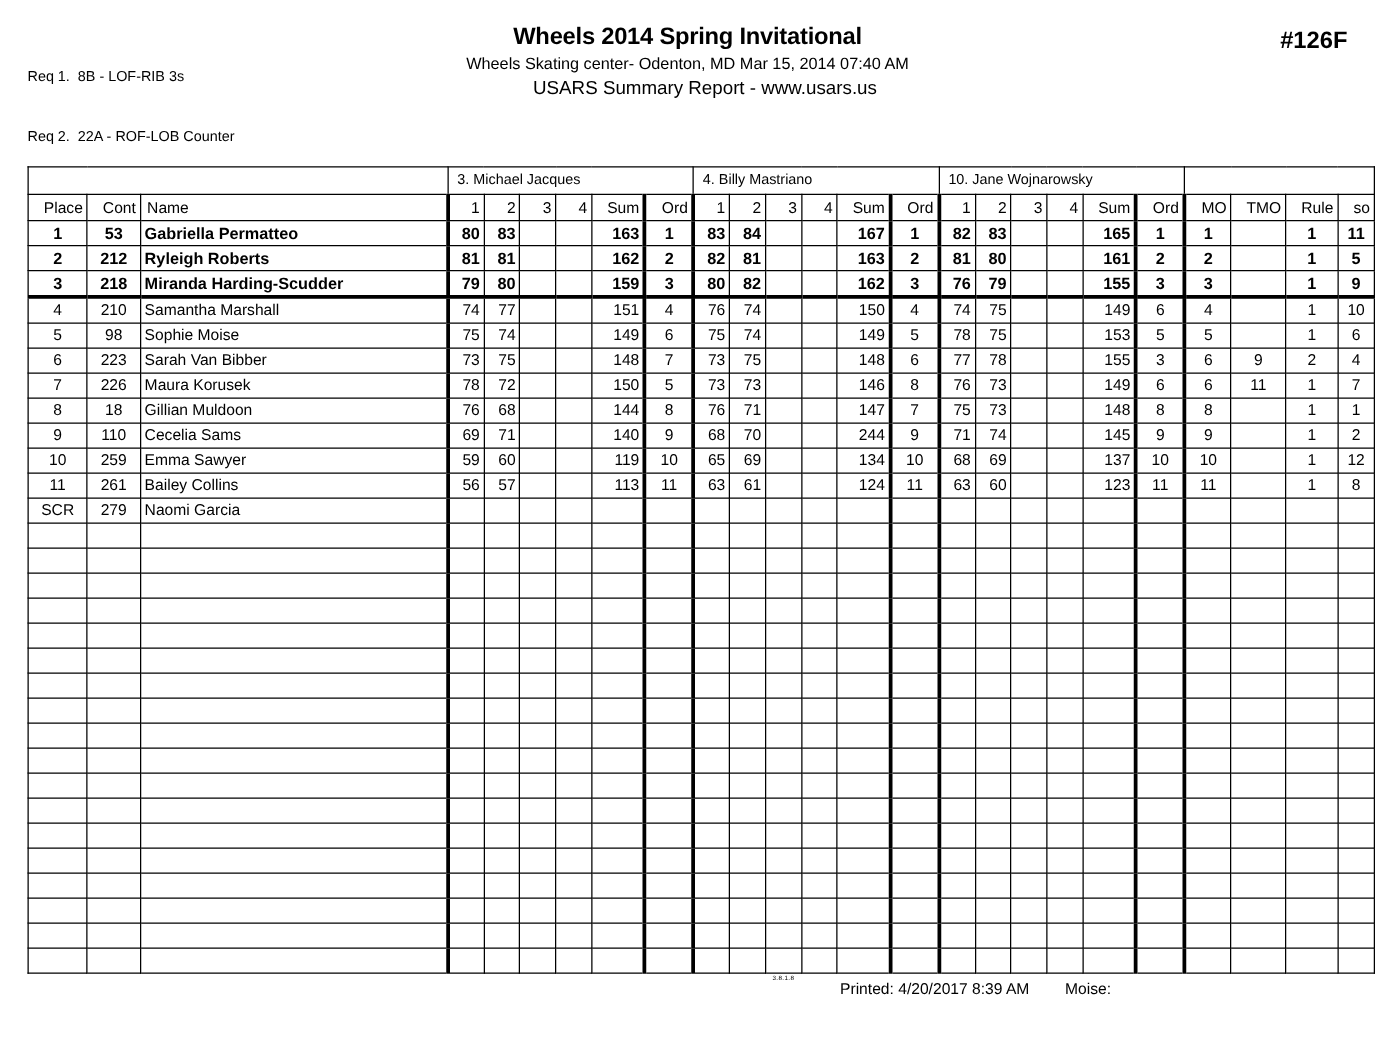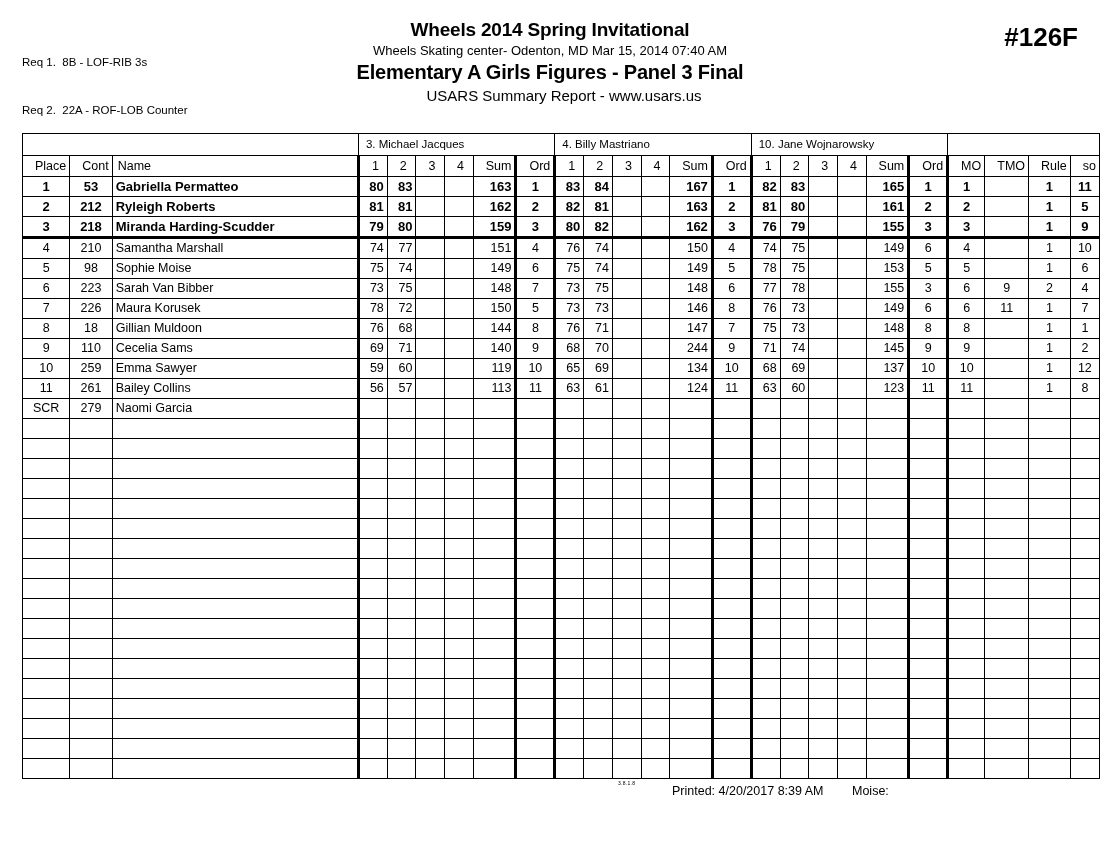--- a/index.html
+++ b/index.html
@@ -16,21 +16,21 @@
   
   .reqs{position:absolute;left:22px;top:22px;font-size:11.5px;line-height:16px;white-space:pre;}
   .req-line{white-space:pre;}
 
   .title-block{position:absolute;left:0;top:18px;width:1100px;text-align:center;}
   .t-main{font-size:19px;font-weight:bold;line-height:23px;letter-spacing:-0.2px;}
   .t-venue{font-size:13px;line-height:19px;}
   .t-event{font-size:20px;font-weight:bold;line-height:25px;letter-spacing:-0.2px;}
   .t-report{font-size:15px;line-height:22px;margin-left:28px;}
 
-  .eventno{position:absolute;right:22px;top:22px;font-size:26px;font-weight:bold;}
+  .eventno{position:absolute;right:22px;top:22px;font-size:19px;font-weight:bold;}
 
   
   .tbl-wrap{position:absolute;left:22px;top:133px;}
   table.grid{border-collapse:collapse;table-layout:fixed;}
   table.grid td,table.grid th{
     border:1px solid #000;
     font-weight:normal;
     font-size:12.5px;
     height:20px;
     padding:0 3px;
@@ -38,21 +38,21 @@
     box-sizing:border-box;
     overflow:hidden;
     white-space:nowrap;
   }
   
   tr.judge-row td{height:22px;line-height:21px;font-size:11.5px;text-align:left;padding-left:7px;}
   td.nb{border:none;}
   td.jb{border:1px solid #000;}
 
   
-  tr.head td{text-align:left;font-size:12.5px;height:21px;line-height:20px;padding-left:12px;}
+  tr.head td{text-align:right;font-size:12.5px;height:21px;line-height:20px;padding-left:12px;}
   tr.head td.lft{text-align:left;padding-left:5px;}
 
   
   td.c{text-align:center;}
   td.r{text-align:right;padding-right:5px;}
   td.l{text-align:left;padding-left:5px;}
   tr.bold td{font-weight:bold;font-size:13px;}
   tr.cut td{border-bottom:3px solid #000;}
   td.ord{font-weight:bold;}
   tr.bold td.ord{font-weight:bold;}
@@ -70,21 +70,20 @@
 <div class="page">
 
   <div class="reqs">
     <div class="req-line">Req 1.  8B - LOF-RIB 3s</div>
     <div class="req-line">Req 2.  22A - ROF-LOB Counter</div>
   </div>
 
   <div class="title-block">
     <div class="t-main">Wheels 2014 Spring Invitational</div>
     <div class="t-venue">Wheels Skating center- Odenton, MD  Mar 15, 2014  07:40 AM</div>
-    <div class="t-event">Elementary A Girls Figures - Panel 3 Final</div>
     <div class="t-report">USARS Summary Report - www.usars.us</div>
   </div>
 
   <div class="eventno">#126F</div>
 
   <div class="tbl-wrap">
     <table class="grid">
       <colgroup>
         <col style="width:34px">
           <col style="width:38px">

